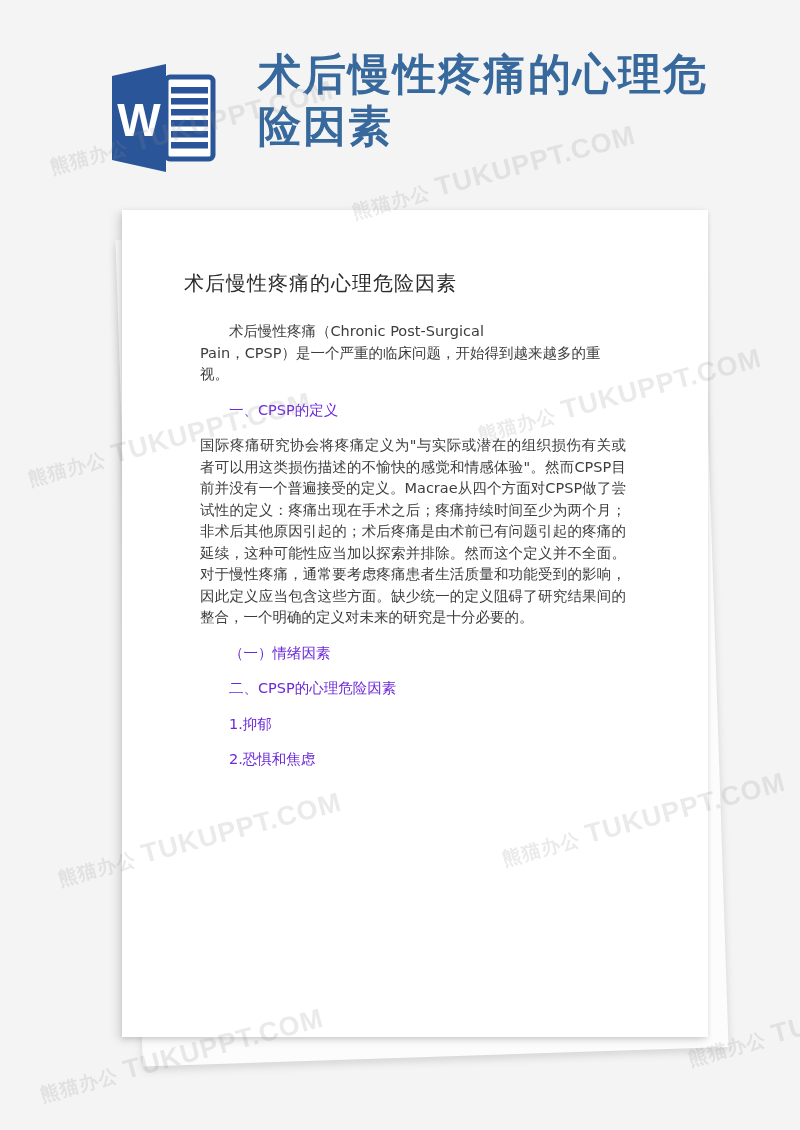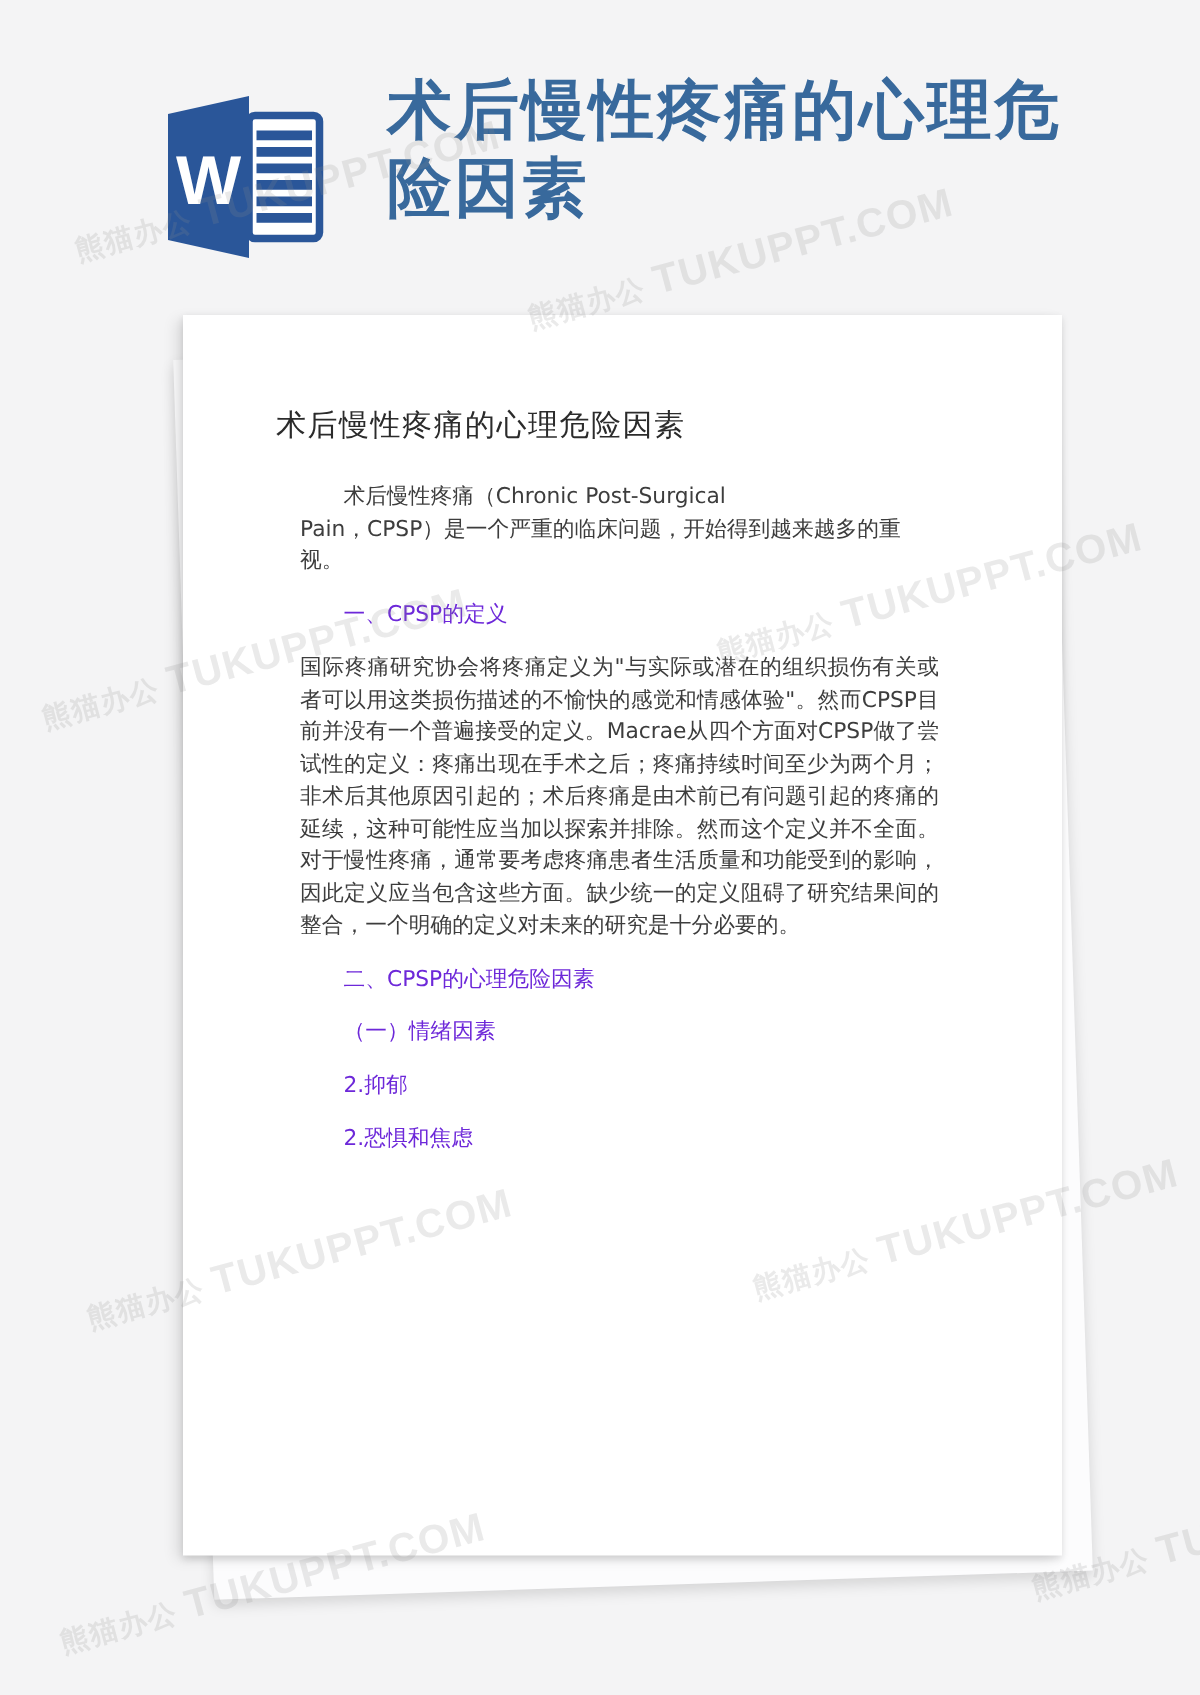--- a/index.html
+++ b/index.html
@@ -121,23 +121,23 @@
 
   <div class="page-behind"></div>
 
   <div class="page">
     <h1 class="doc-title">术后慢性疼痛的心理危险因素</h1>
     <div class="doc-body" id="doc-body">
         <div class="blk p-indent">术后慢性疼痛（Chronic Post-Surgical
 Pain，CPSP）是一个严重的临床问题，开始得到越来越多的重视。</div>
         <div class="blk h">一、CPSP的定义</div>
         <div class="blk p">国际疼痛研究协会将疼痛定义为"与实际或潜在的组织损伤有关或者可以用这类损伤描述的不愉快的感觉和情感体验"。然而CPSP目前并没有一个普遍接受的定义。Macrae从四个方面对CPSP做了尝试性的定义：疼痛出现在手术之后；疼痛持续时间至少为两个月；非术后其他原因引起的；术后疼痛是由术前已有问题引起的疼痛的延续，这种可能性应当加以探索并排除。然而这个定义并不全面。对于慢性疼痛，通常要考虑疼痛患者生活质量和功能受到的影响，因此定义应当包含这些方面。缺少统一的定义阻碍了研究结果间的整合，一个明确的定义对未来的研究是十分必要的。</div>
+        <div class="blk h">（一）情绪因素</div>
         <div class="blk h">二、CPSP的心理危险因素</div>
-        <div class="blk h">（一）情绪因素</div>
-        <div class="blk h">2.抑郁</div>
+        <div class="blk h">1.抑郁</div>
         <div class="blk h">2.恐惧和焦虑</div>
       </div>
   </div>
 
   <div class="wm-layer">
     <div class="wm" style="left:50px;  top:150px;">
         <span class="wm-brand">熊猫办公</span>
         <span class="wm-domain">TUKUPPT.COM</span>
       </div>
     <div class="wm" style="left:352px; top:195px;">

